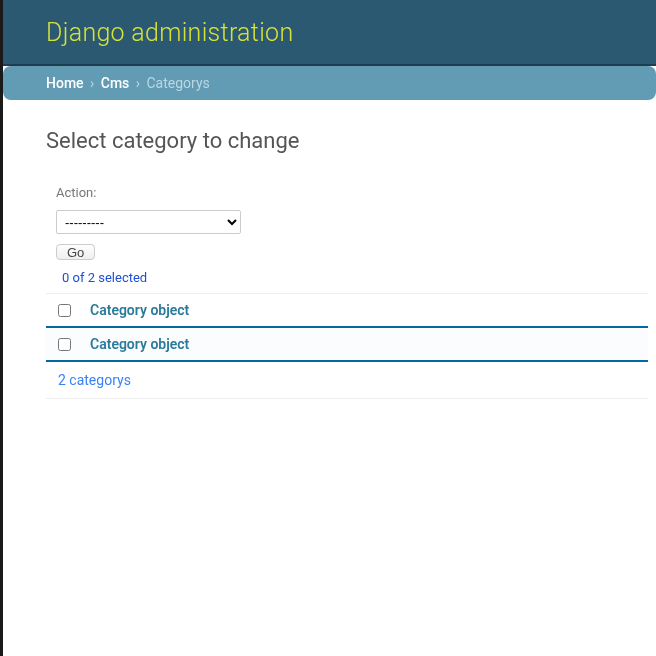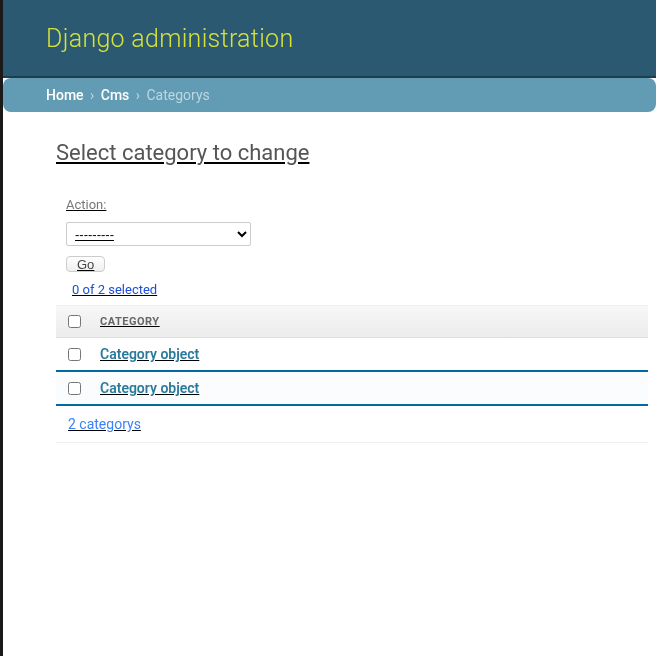--- a/index.html
+++ b/index.html
@@ -12,21 +12,21 @@
     }
     .left-edge {
       position: absolute;
       left: 0; top: 0; bottom: 0;
       width: 3px;
       background: #1a1a1a;
     }
     .header {
       background: #2b5971;
       color: #fff;
-      height: 78px;
+      height: 66px;
       display: flex;
       align-items: center;
       padding-left: 43px;
       border-bottom: 2px solid #1e3d4f;
       margin-left: 3px;
     }
     .header-title {
       color: #d6e23a;
       font-size: 25px;
       font-weight: 300;
@@ -47,22 +47,21 @@
     }
     .breadcrumbs .sep {
       color: #bfd9e4;
       padding: 0 3px;
     }
     .breadcrumbs .current {
       color: #bdd7e1;
     }
     .content {
       padding: 28px 8px 0 43px;
-      margin-left: 13px;
-      text-decoration: underline;
+      margin-left: 3px;
     }
     .page-title {
       font-size: 22px;
       font-weight: 400;
       color: #555;
       margin-bottom: 24px;
     }
     .actions-row {
       display: flex;
       align-items: flex-start;
@@ -170,26 +169,20 @@
   <div class="actions-row">
     <span class="action-label">Action:</span>
     <select class="action-select">
       <option>---------</option>
     </select>
     <button class="go-btn">Go</button>
     <span class="selection-info">0 of 2 selected</span>
   </div>
 
   <div class="changelist">
-    <div class="changelist-header">
-      <div class="col-check">
-        <input type="checkbox" style="">
-      </div>
-      <div class="col-cat-head">CATEGORY</div>
-    </div>
 
     <div class="changelist-row">
       <div class="col-check">
         <input type="checkbox" style="">
       </div>
       <a href="#" class="row-link">Category object</a>
     </div>
 
     <div class="changelist-row alt">
       <div class="col-check">

